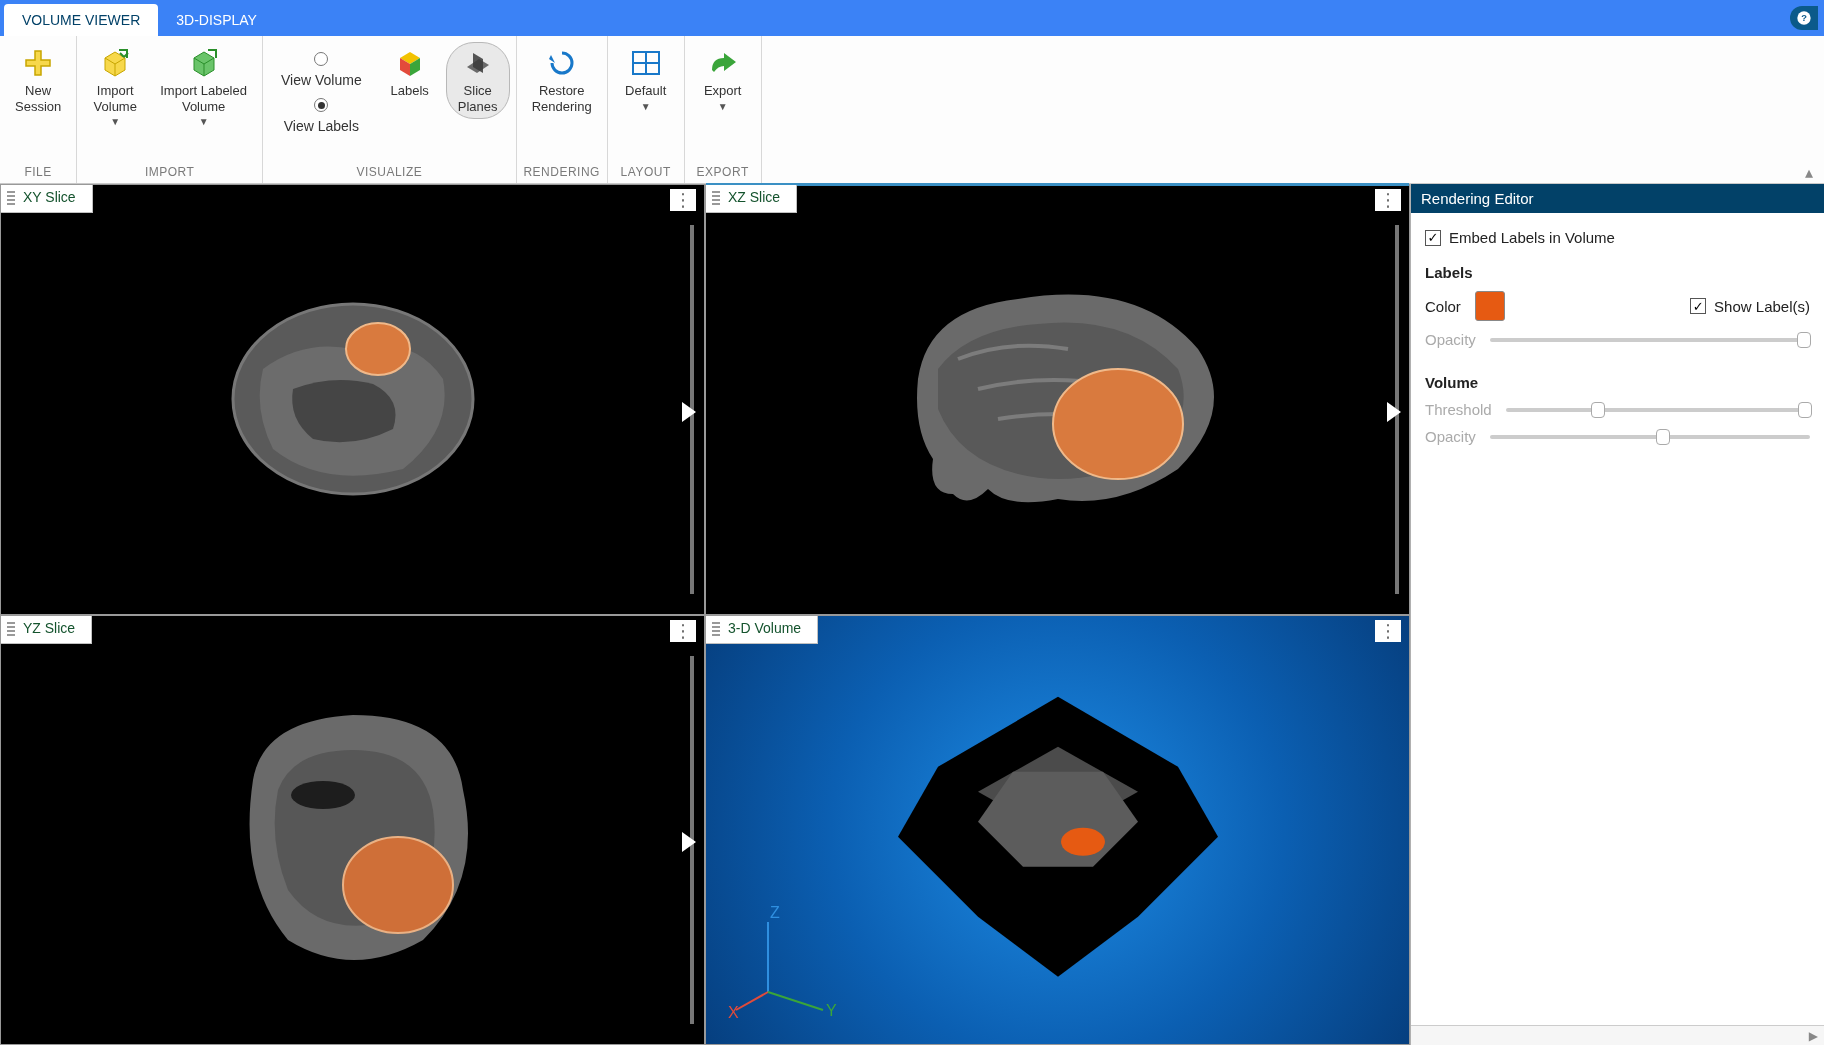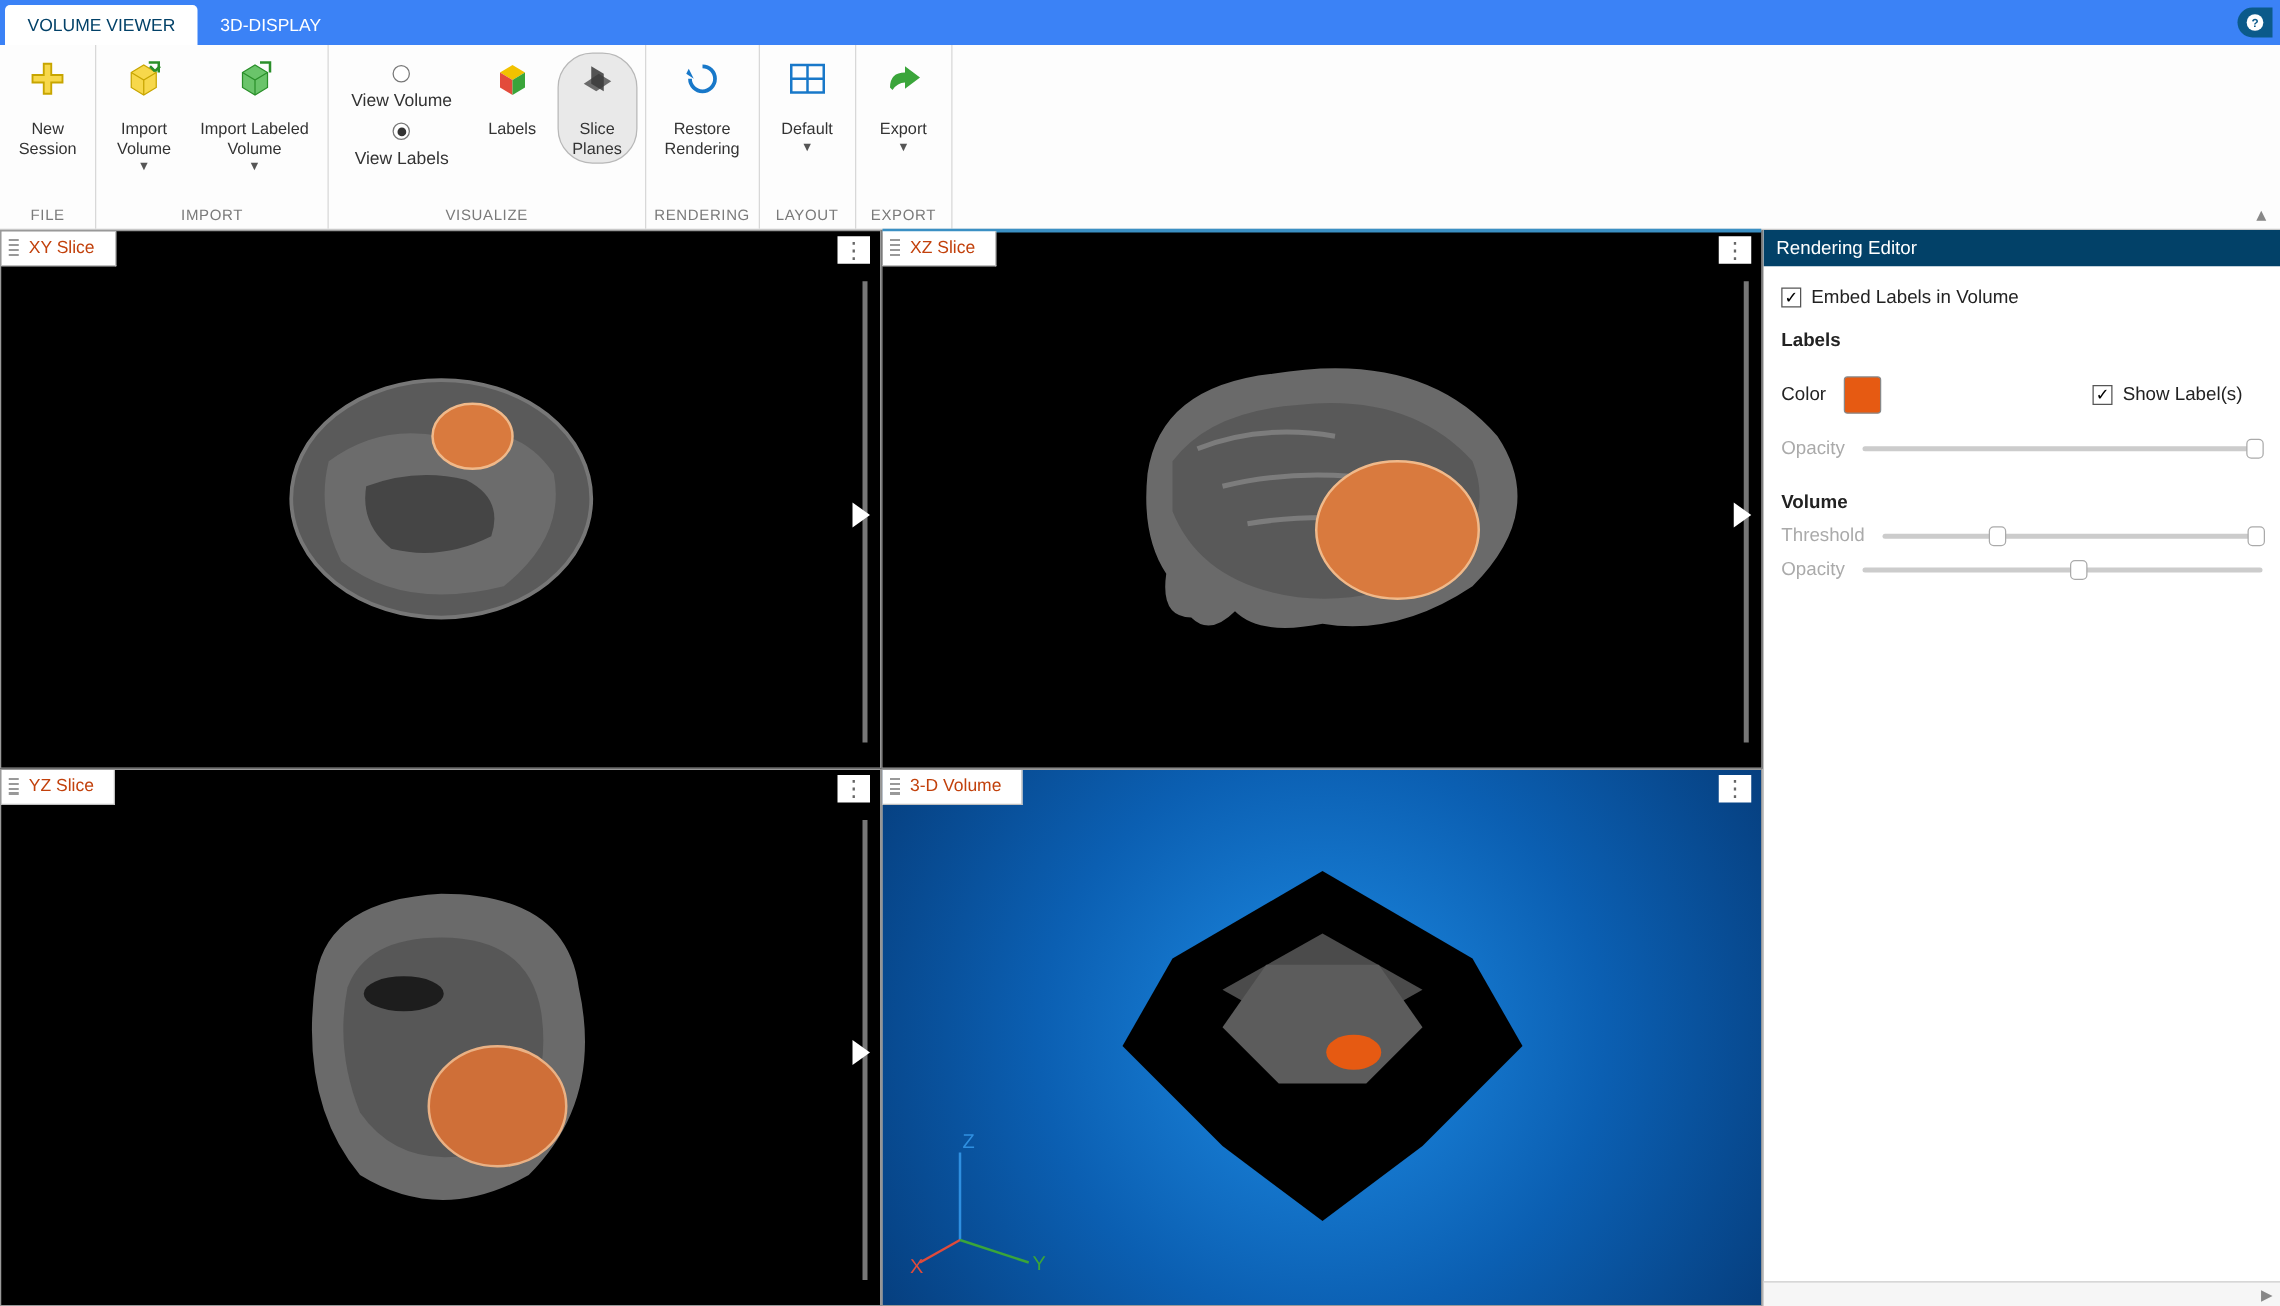--- a/index.html
+++ b/index.html
@@ -13,33 +13,33 @@
 .help-btn svg { width:16px; height:16px; }
 
 
 .ribbon { height: 148px; background: #fdfdfd; border-bottom: 1px solid #c9c9c9; display: flex; position: relative; }
 .ribbon-group { border-right: 1px solid #d8d8d8; display: flex; flex-direction: column; }
 .ribbon-group-buttons { flex: 1; display: flex; align-items: flex-start; padding: 6px 6px 0 6px; gap: 4px; }
 .ribbon-group-label { text-align: center; font-size: 12px; color: #7a7a7a; padding: 3px 0 4px; letter-spacing: .5px; }
 .rbtn { display: flex; flex-direction: column; align-items: center; justify-content: flex-start; padding: 4px 8px; min-width: 64px; cursor: pointer; border: 1px solid transparent; border-radius: 2px; }
 .rbtn.active { background: #e9e9e9; border-color: #b8b8b8; border-radius: 28px; }
 .rbtn .ricon { width: 36px; height: 32px; display:flex; align-items:center; justify-content:center; }
-.rbtn .rlabel { font-size: 13px; color: #333; text-align: center; margin-top: 16px; line-height: 1.2; }
+.rbtn .rlabel { font-size: 13px; color: #333; text-align: center; margin-top: 4px; line-height: 1.2; }
 .rbtn .rcaret { font-size: 10px; color: #555; margin-top: 2px; }
 .radio-col { display: flex; flex-direction: column; justify-content: center; gap: 10px; padding: 10px 12px 0 12px; }
 .radio-row { display:flex; align-items:center; gap:6px; font-size:14px; color:#333;flex-direction:column; }
 .radio-dot { width:14px; height:14px; border:1px solid #777; border-radius:50%; display:flex; align-items:center; justify-content:center; background:#fff;}
 .radio-dot.checked::after { content:""; width:7px; height:7px; background:#333; border-radius:50%; }
 .collapse-caret { position:absolute; right:6px; bottom:4px; width:18px; height:14px; display:flex; align-items:center; justify-content:center; color:#888; cursor:pointer;}
 
 
 .workspace { position:absolute; top:184px; left:0; right:0; bottom:0; display:flex; }
 .viewgrid { flex:1; display:grid; grid-template-columns: 1fr 1fr; grid-template-rows: 1fr 1fr; background:#aaa; gap:0; }
 .panel { position:relative; background:#000; border:1px solid #999; }
-.panel-title { position:absolute; top:0; left:0; height:28px; background:#fff; padding:4px 16px 4px 22px; font-size:14px; color:#c2410c; border:1px solid #c0c0c0; border-top:none; border-left:none; z-index:3; }
+.panel-title { position:absolute; top:0; left:0; height:28px; background:#fff; padding:4px 16px 4px 22px; font-size:14px; color:#14532d; border:1px solid #c0c0c0; border-top:none; border-left:none; z-index:3; }
 .panel-title::before { content:""; position:absolute; left:6px; top:6px; width:8px; height:14px; background:repeating-linear-gradient(to bottom,#999 0,#999 2px,transparent 2px,transparent 4px); }
 .panel-menu { position:absolute; top:4px; right:8px; color:#666; font-size:18px; z-index:3; cursor:pointer; background:#fff; padding:0 4px;}
 .slice-slider { position:absolute; right:10px; top:40px; bottom:20px; width:4px; background:#777; z-index:2;}
 .slice-slider::after { content:""; position:absolute; left:-8px; top:48%; width:0; height:0; border-top:10px solid transparent; border-bottom:10px solid transparent; border-left:14px solid #fff; }
 .panel-top-accent { position:absolute; top:-2px; left:0; right:0; height:3px; background:#3b90c4; display:none;}
 .panel.accent .panel-top-accent { display:block; }
 
 
 .brain { position:absolute; left:50%; top:50%; transform:translate(-50%,-50%); }
 .brain svg { display:block; }
@@ -302,21 +302,21 @@
         <span>Embed Labels in Volume</span>
       </div>
 
       <div class="section-h">Labels</div>
 
 
       <div class="prop-row">
         <span>Color</span>
         <span class="color-well" style="background:#e65a12"></span>
         <span style="flex:1"></span>
-        <span class="chk-row" style="margin:16px">
+        <span class="chk-row" style="margin:0">
           <span class="chkbox checked"></span>
           <span>Show Label(s)</span>
         </span>
       </div>
 
       <div class="prop-row muted">
         <span>Opacity</span>
         <div class="slider">
             <div class="thumb" style="left:96%"></div>
           </div>

